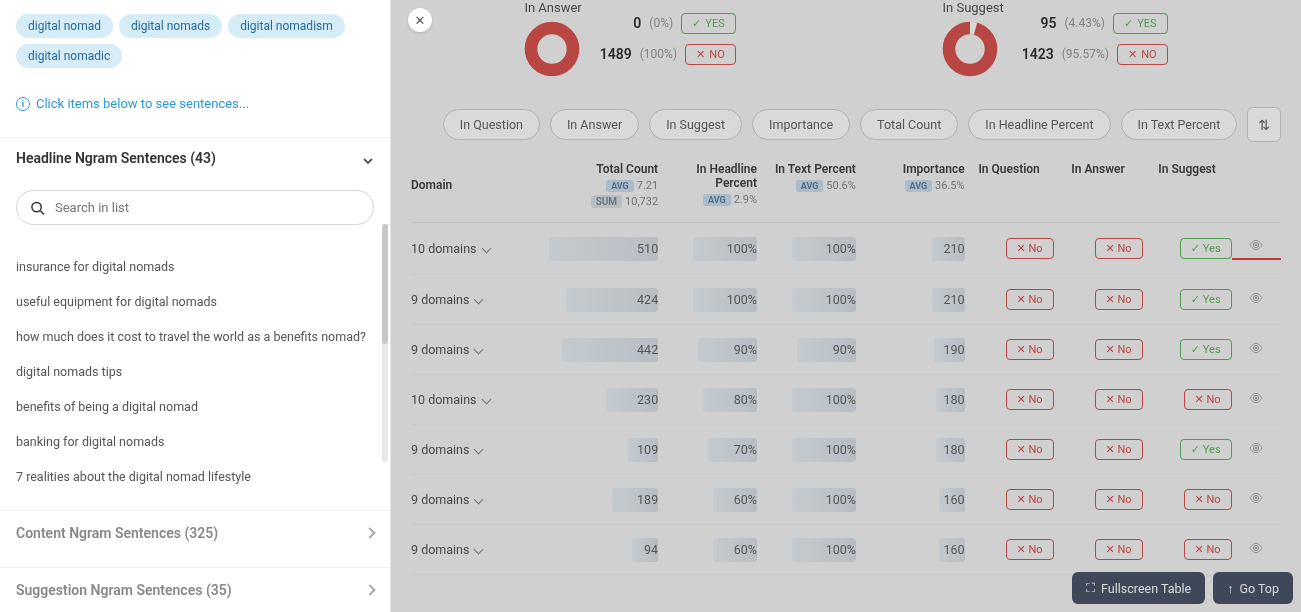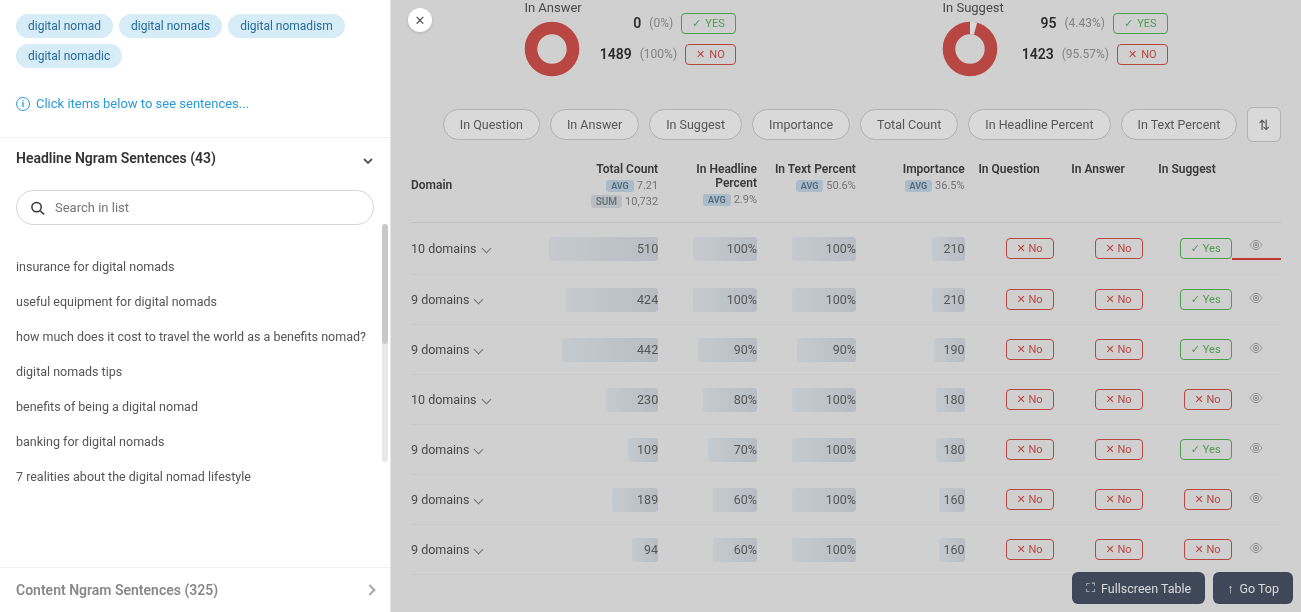--- a/index.html
+++ b/index.html
@@ -121,20 +121,24 @@
       <div class="list-item">benefits of being a digital nomad</div>
       <div class="list-item">banking for digital nomads</div>
       <div class="list-item">7 realities about the digital nomad lifestyle</div>
     </div>
   <div class="scrollbar-track"></div>
   <div class="scrollbar-thumb"></div>
   <div class="collapsed-section">
     <span class="collapsed-title">Content Ngram Sentences (325)</span>
     <span class="chev-right"></span>
   </div>
+  <div class="collapsed-section">
+    <span class="collapsed-title">Suggestion Ngram Sentences (35)</span>
+    <span class="chev-right"></span>
+  </div>
 </div>
 
 <div class="close-btn">✕</div>
 
 <div class="main">
   <div class="stats-row">
     <div class="stat-block">
       <div>
         <div class="stat-title">In Answer</div>
         <div class="donut">

